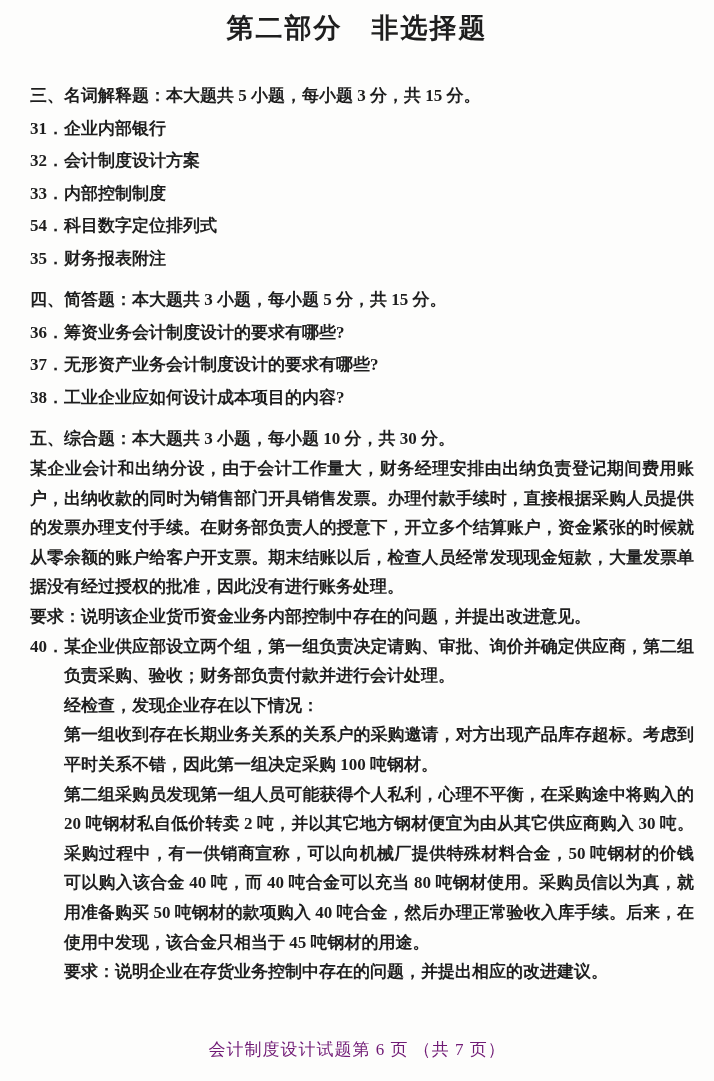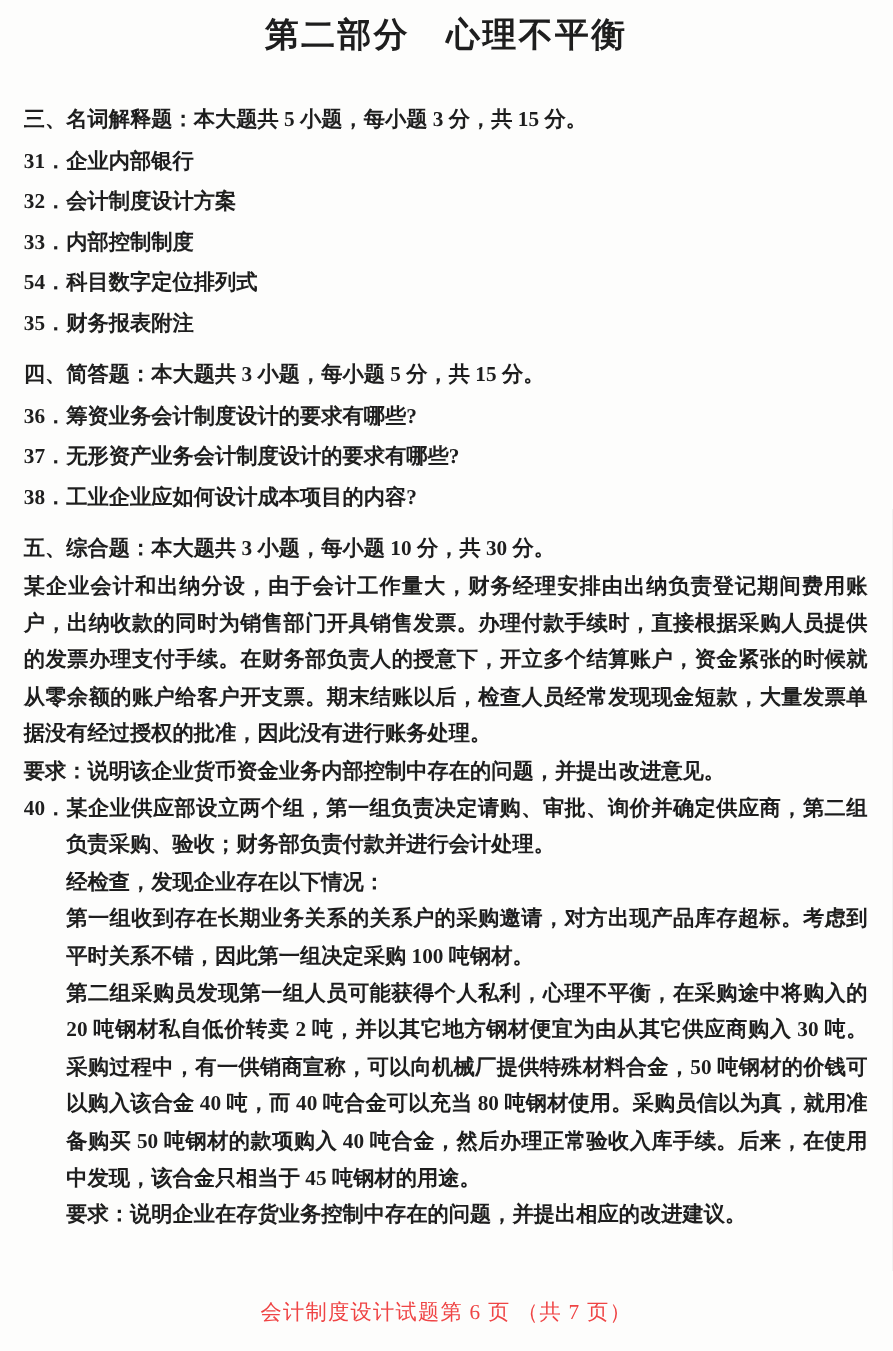--- a/index.html
+++ b/index.html
@@ -15,51 +15,51 @@
     overflow:hidden;
   }
   .title {
     padding-top:13px;
     text-align:center;
     font-size:27px;
     line-height:30px;
     letter-spacing:2px;
   }
   .content {
-    padding:37px 20px 0 19px;
+    padding:37px 20px 0 30px;
     font-size:17px;
   }
   .section-wide .heading,
   .section-wide .item-line { line-height:32.5px; }
   .section-tight .heading { line-height:31px; }
   .section-tight .item-body p,
   .section-tight .num { line-height:29.6px; }
   .section + .section { margin-top:9px; }
   .item { display:flex; }
   .num { flex:0 0 34px; width:34px; }
   .item-line .num { flex:0 0 34px; }
   .item-body { flex:1 1 auto; text-align:justify; }
   .item-body p { margin:0; }
   .footer {
     position:absolute;
     left:0; right:0; bottom:20px;
     text-align:center;
     font-size:17px;
     font-weight:400;
     letter-spacing:1px;
-    color:#ef4444;
+    color:#701a75;
     margin-top:24px;
   }
 </style>
 </head>
 <body>
 
 <div class="page">
 
-  <div class="title">第二部分　心理不平衡</div>
+  <div class="title">第二部分　非选择题</div>
 
   <div class="content">
 
     <div class="section section-wide">
       <div class="heading item-line">三、名词解释题：本大题共 5 小题，每小题 3 分，共 15 分。</div>
       <div class="item item-line">
         <span class="num">31．</span>
         <div class="item-body">企业内部银行</div>
       </div>
       <div class="item item-line">

